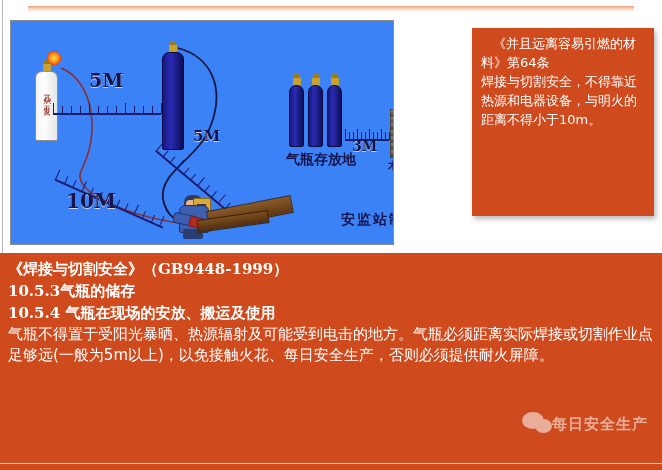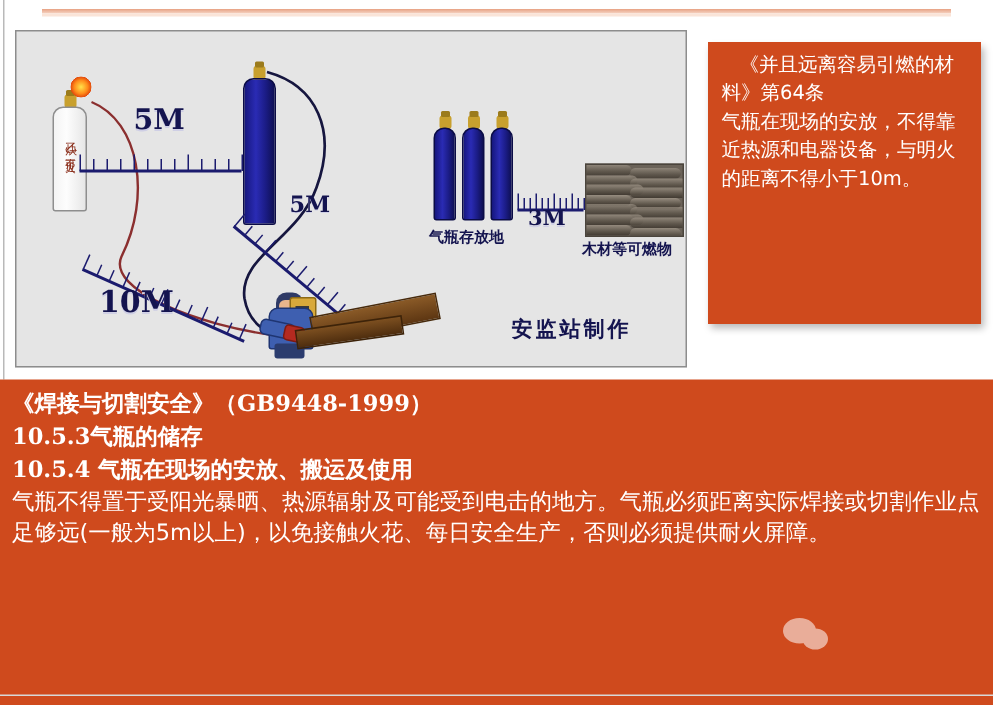--- a/index.html
+++ b/index.html
@@ -13,22 +13,22 @@
   #page{position:relative;width:662px;height:470px;background:#fff;overflow:hidden;}
 
   
   .left-rule{position:absolute;left:2px;top:0;width:1px;height:253px;background:#b9b9b9;}
   
   .top-divider{position:absolute;left:28px;top:6px;width:606px;height:3px;
     background:linear-gradient(to bottom,#e7a183,#f6d4c3);}
   .top-divider2{position:absolute;left:28px;top:9px;width:606px;height:2px;background:#fae4d8;}
 
   
-  .illus{position:absolute;left:10px;top:20px;width:448px;height:225px;
-    background:#e5e5e5;border:1px solid #8d8d8d;box-sizing:border-box;}
+  .illus{position:absolute;left:10px;top:20px;width:384px;height:225px;
+    background:#3b82f6;border:1px solid #8d8d8d;box-sizing:border-box;}
   .illus-inner{position:absolute;inset:0;overflow:hidden;}
 
   
   .cyl{position:absolute;}
   .cyl .body{position:absolute;left:0;top:8px;width:100%;bottom:0;border-radius:7px 7px 2px 2px;}
   .cyl .valve{position:absolute;left:50%;top:0;width:8px;height:9px;margin-left:-4px;
     background:#c8a02e;border-radius:2px;}
   .cyl .valve:after{content:"";position:absolute;left:1px;top:-3px;width:6px;height:4px;
     background:#9b7b1c;border-radius:1px;}
 
@@ -218,21 +218,21 @@
         <div class="body"></div>
       </div>
       <div class="cyl cyl-blue" style="left:297px;top:56px;width:15px;height:70px;">
         <div class="valve"></div>
         <div class="body"></div>
       </div>
       <div class="cyl cyl-blue" style="left:316px;top:56px;width:15px;height:70px;">
         <div class="valve"></div>
         <div class="body"></div>
       </div>
-      <div class="lbl" style="left:275px;top:130px;font-size:10px;">气瓶存放地</div>
+      <div class="lbl" style="left:275px;top:130px;font-size:14px;">气瓶存放地</div>
 
       <div class="ruler" id="ruler-6m" style="left:334px;top:108px;width:44px;">
           <div class="bar"></div>
           <div class="tk big" style="left: 0px;"></div>
           <div class="tk" style="left: 4px;"></div>
           <div class="tk" style="left: 8px;"></div>
           <div class="tk big" style="left: 12px;"></div>
           <div class="tk" style="left: 16px;"></div>
           <div class="tk" style="left: 20px;"></div>
           <div class="tk big" style="left: 24px;"></div>
@@ -261,31 +261,32 @@
           <div class="log" style="top: 41.6px; left: 29px; width: 34px; opacity: 0.86;"></div>
         </div>
       <div class="lbl" style="left:377px;top:138px;font-size:10px;">木材等可燃物</div>
 
       <div class="maker">安监站制作</div>
     </div>
   </div>
 
   <div class="callout">
     <p class="title">《并且远离容易引燃的材料》第64条</p>
-    <p>气瓶在现场的安放，不得靠近热源和电器设备，与明火的距离不得小于10m。</p>
+    <p>焊接与切割安全，不得靠近热源和电器设备，与明火的距离不得小于10m。</p>
   </div>
 
   <div class="block">
     <p class="h">《焊接与切割安全》（GB9448-1999）</p>
     <p class="sub">10.5.3气瓶的储存</p>
     <p class="sub">10.5.4 气瓶在现场的安放、搬运及使用</p>
     <p class="body-txt">气瓶不得置于受阳光暴晒、热源辐射及可能受到电击的地方。气瓶必须距离实际焊接或切割作业点足够远(一般为5m以上)，以免接触火花、每日安全生产，否则必须提供耐火屏障。</p>
   </div>
 
   <div class="wm">
     <div class="chat">
       <div class="b1"></div>
         <div class="b2"></div>
     </div>
+    <div class="txt">每日安全生产</div>
   </div>
 
   <div class="bottom-rule"></div>
 </div>
 
 </body></html>

